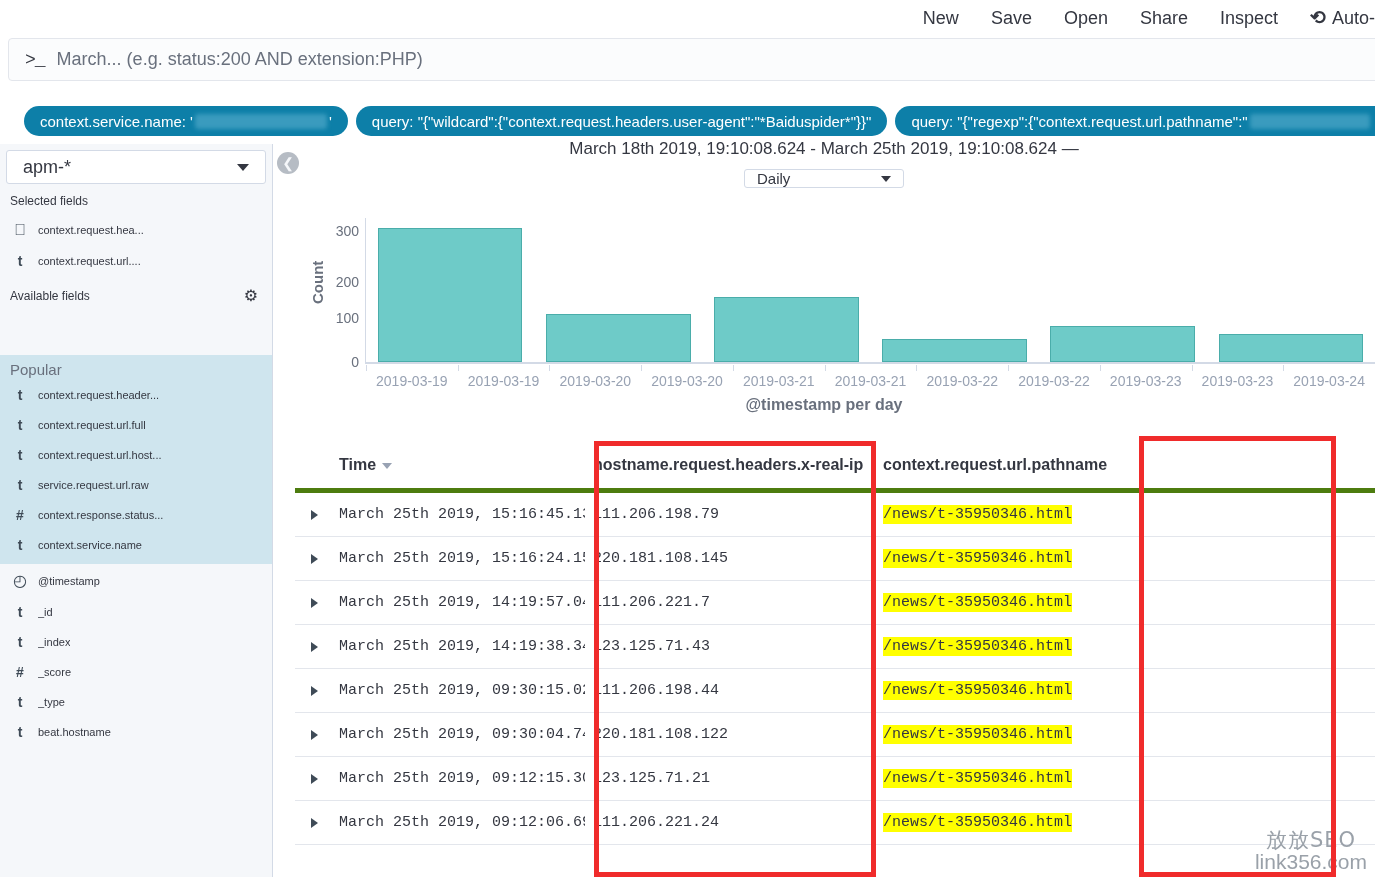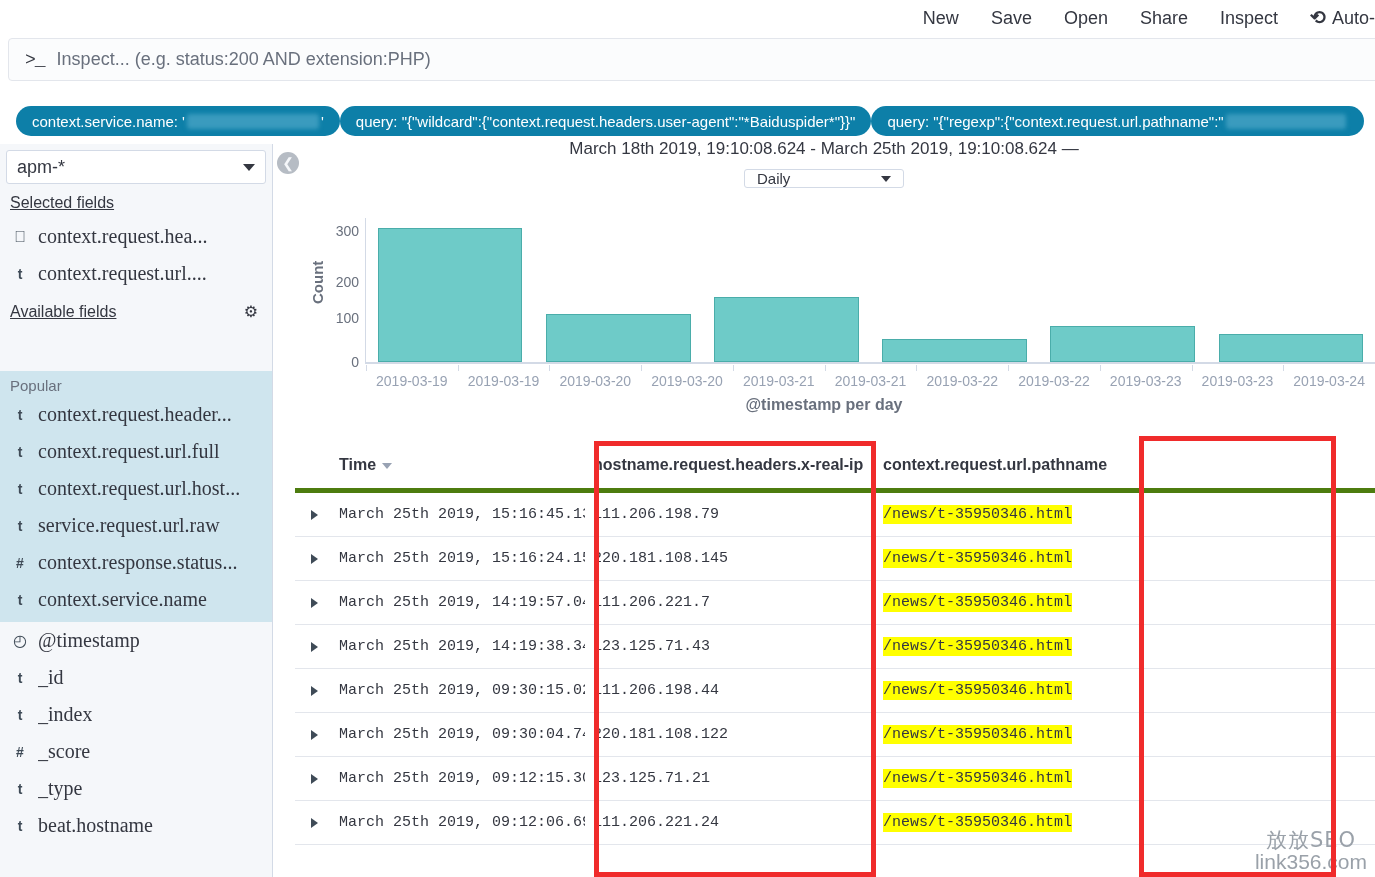--- a/index.html
+++ b/index.html
@@ -105,21 +105,22 @@
     color: #69707d;
   }
 
   
   .filterbar {
     position: absolute;
     left: 0; top: 104px;
     width: 1375px; height: 34px;
     display: flex;
     align-items: center;
-    padding-left: 16px;
+    padding-left: 24px;
+    gap: 8px;
     overflow: hidden;
   }
   .pill {
     height: 30px;
     background: #0d7fa8;
     color: #ffffff;
     border-radius: 15px;
     display: flex;
     align-items: center;
     padding: 0 16px;
@@ -155,38 +156,37 @@
   }
   .index-select {
     margin: 6px 6px 0 6px;
     height: 34px;
     background: #ffffff;
     border: 1px solid #d3dae6;
     border-radius: 3px;
     display: flex;
     align-items: center;
     justify-content: space-between;
-    padding: 0 10px;
+    padding: 0 16px;
     cursor: pointer;
   }
   .index-select-label {
     font-size: 18px;
     color: #343741;
   }
   .caret-down {
     width: 0; height: 0;
     border-left: 6px solid transparent;
     border-right: 6px solid transparent;
     border-top: 7px solid #343741;
   }
   .section-title {
-    font-size: 16px;
+    font-size: 12px;
     color: #343741;
     padding: 10px 10px 6px 10px;
-    text-decoration: underline;
   }
   .section-title-row {
     display: flex;
     align-items: center;
     justify-content: space-between;
     padding: 10px 14px 6px 10px;
   }
   .gear-icon {
     font-size: 16px;
     color: #343741;
@@ -209,25 +209,24 @@
   .field-icon {
     width: 16px;
     text-align: center;
     font-size: 14px;
     font-weight: bold;
     color: #3f4b57;
     flex: none;
   }
   .field-icon.glyph { font-weight: normal; font-size: 16px; }
   .field-name {
-    font-size: 20px;
+    font-size: 11px;
     color: #343741;
     white-space: nowrap;
     overflow: hidden;
-    font-family: Liberation Serif, serif;
   }
 
   
   .collapse-btn {
     position: absolute;
     left: 277px; top: 8px;
     width: 22px; height: 22px;
     border-radius: 50%;
     background: #b6bcc4;
     color: #f5f7fa;
@@ -483,21 +482,21 @@
       <div class="topnav-item">Inspect</div>
       <div class="topnav-item refresh">
         <span class="refresh-icon">⟳</span>
         <span>Auto-</span>
       </div>
     </div>
   </div>
 
   <div class="searchbar">
     <span class="prompt-icon">&gt;_</span>
-    <span class="search-placeholder">Inspect... (e.g. status:200 AND extension:PHP)</span>
+    <span class="search-placeholder">March... (e.g. status:200 AND extension:PHP)</span>
   </div>
 
   <div class="filterbar">
     <div class="pill">
       <span>context.service.name: '</span>
         <span class="redacted" style="width:132px"></span>
         <span>'</span>
     </div>
     <div class="pill">
       <span>query: "{"wildcard":{"context.request.headers.user-agent":"*Baiduspider*"}}"</span>

